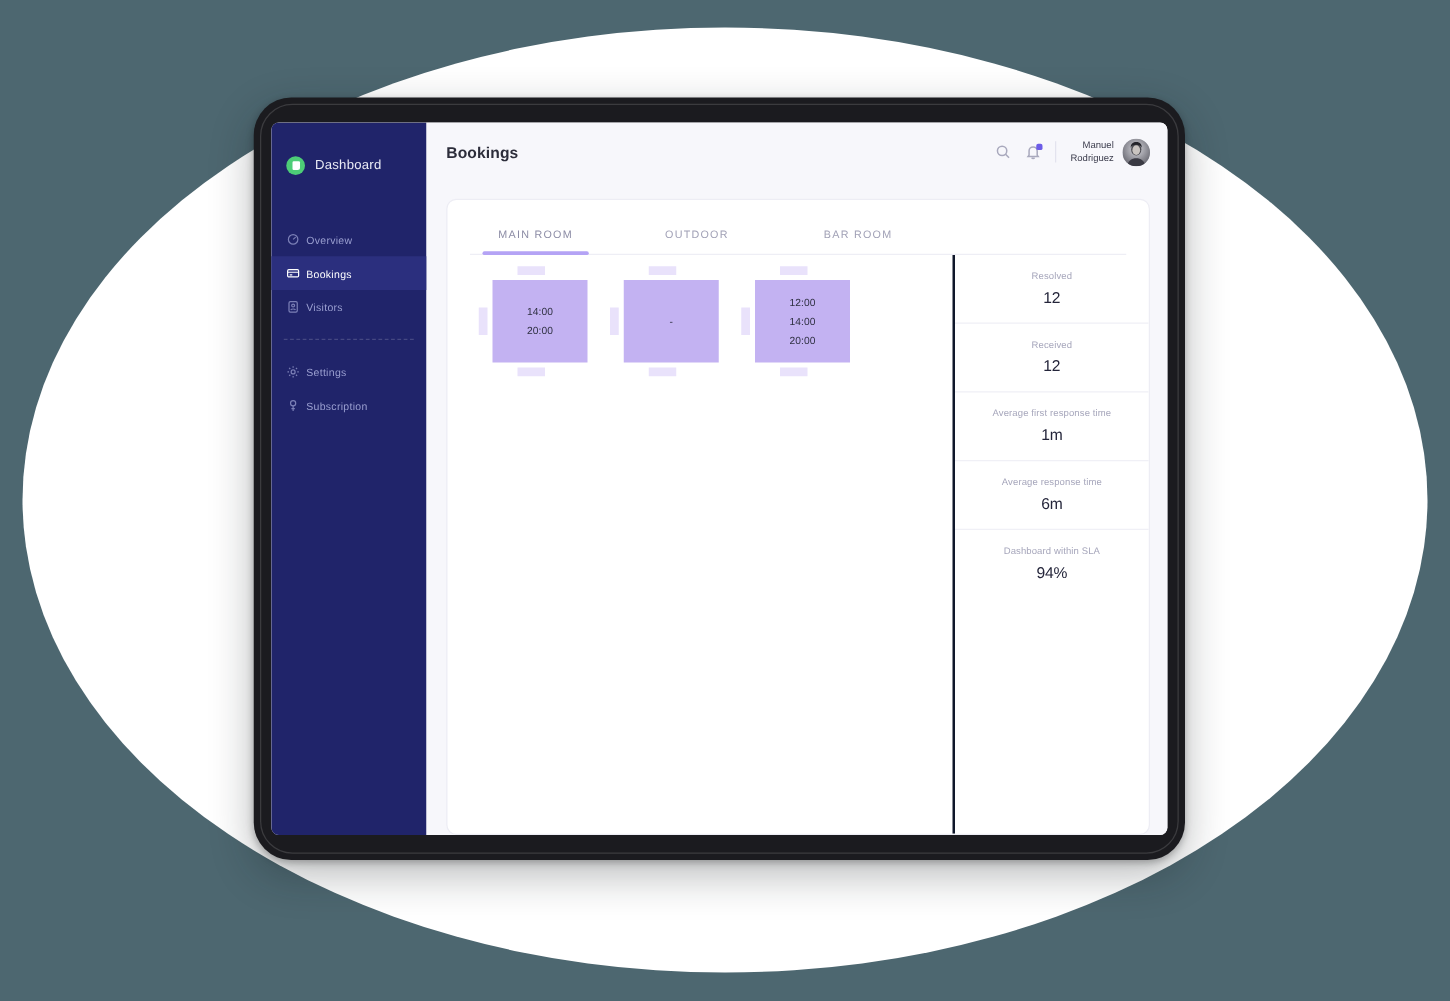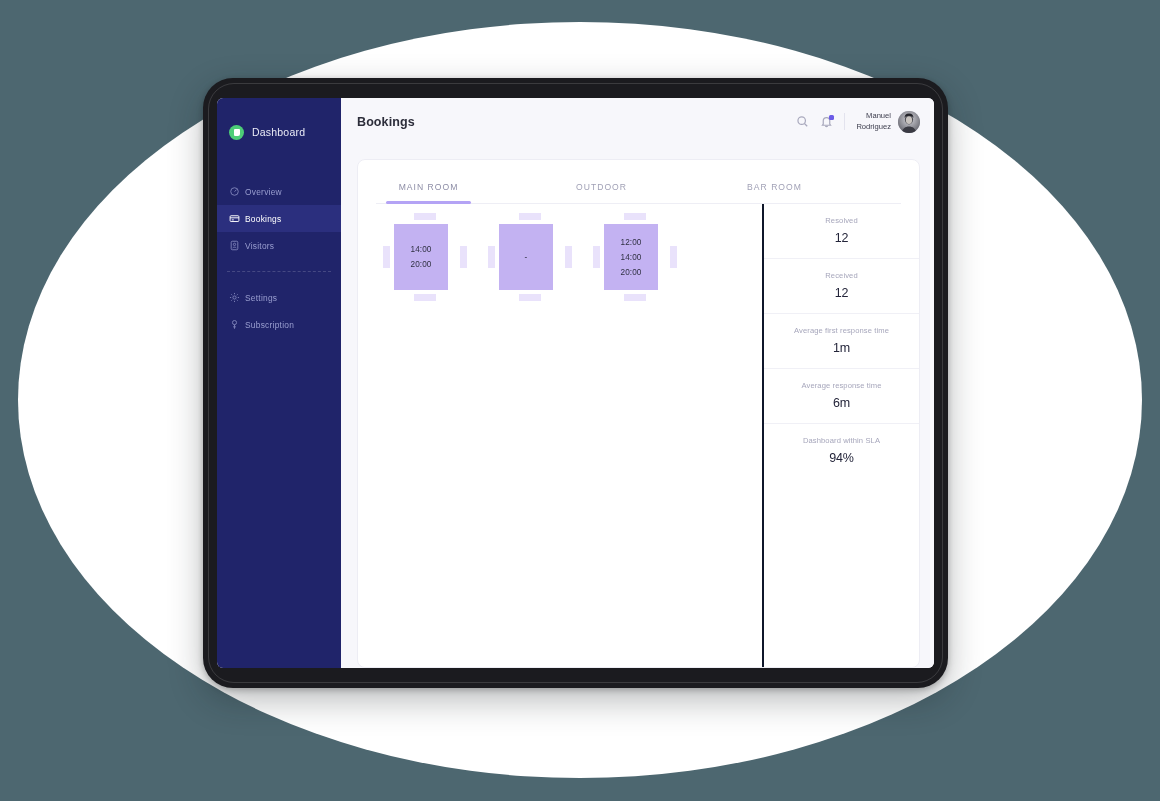--- a/index.html
+++ b/index.html
@@ -134,21 +134,21 @@
   
   #panel {
     margin: 14px 14px 0 16px;
     background: #ffffff;
     border: 1px solid #ededf4;
     border-radius: 8px;
     flex: 1;
     display: flex; flex-direction: column;
     overflow: hidden;
   }
-  #tabs { display: flex; padding: 0 6px; position: relative; gap: 44px; }
+  #tabs { display: flex; padding: 0 6px; position: relative; }
   .tab {
     flex: 0 0 auto;
     width: 129px;
     text-align: center;
     font-size: 8.6px;
     letter-spacing: 1px;
     color: #a1a1b6;
     padding: 22px 0 11px;
     cursor: pointer;
     position: relative;
@@ -163,21 +163,21 @@
   }
   #tabs-rule { height: 1px; background: #eeeef5; margin: 0 18px; }
 
   #panel-body { flex: 1; display: flex; min-height: 0; }
 
   
   #floor { flex: 1; padding: 20px 0 0 0; position: relative; min-width: 0; }
   #tables-row { display: flex; gap: 43px; padding-left: 36px; }
   .table-unit { position: relative; width: 62px; }
   .table-top {
-    width: 54px; min-height: 66px;
+    width: 76px; min-height: 66px;
     background: #c3b2f2;
     display: flex; flex-direction: column;
     align-items: center; justify-content: center;
     gap: 6px;
     position: relative; z-index: 2;
   }
   .table-top .slot { font-size: 8.2px; color: #2f3042; letter-spacing: .1px; }
   .chair { position: absolute; background: #e9e2fb; z-index: 1; }
   .chair.top    { width: 22px; height: 7px;  left: 20px;  top: -11px; }
   .chair.bottom { width: 22px; height: 7px;  left: 20px;  bottom: -11px; }

